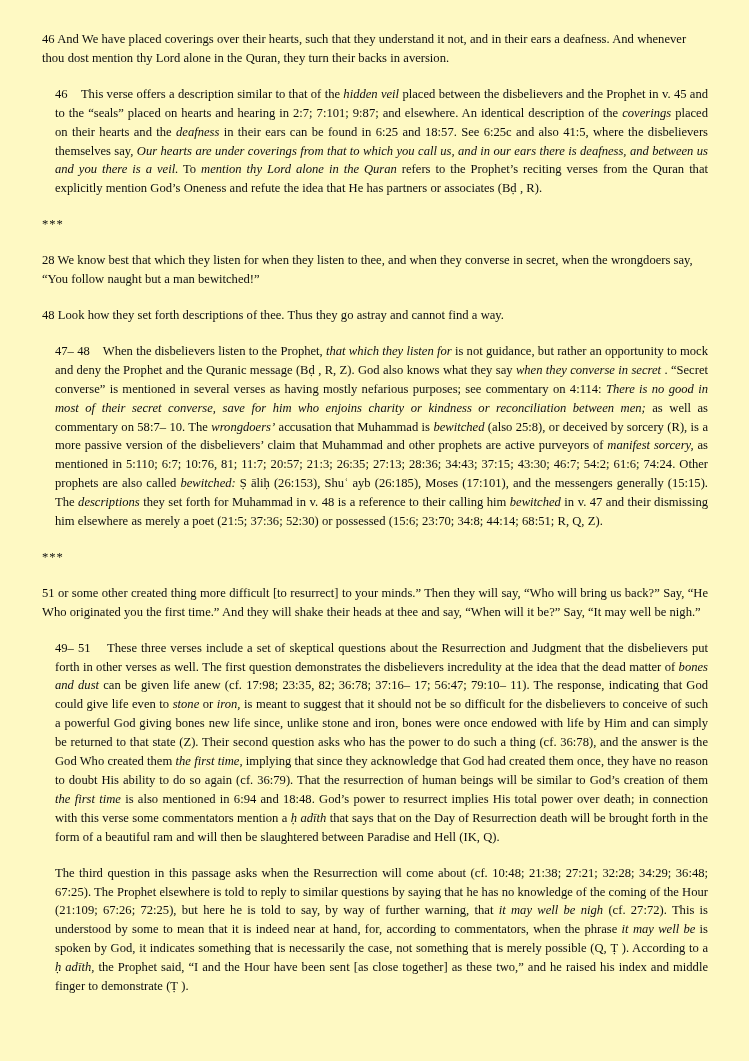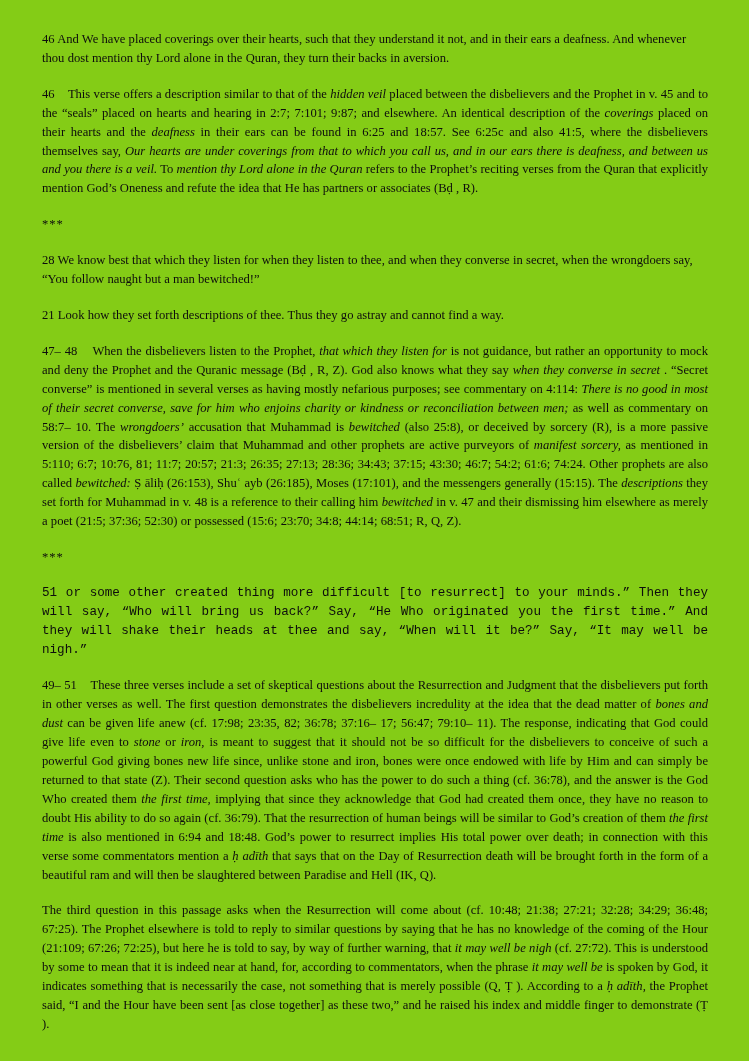--- a/index.html
+++ b/index.html
@@ -10,21 +10,21 @@
   }
   body {
     font-family: "Liberation Serif", "DejaVu Serif", serif;
     color: #0d0d0d;
   }
   .page {
     position: relative;
     width: 749px;
     height: 1061px;
     margin: 0 auto;
-    background: #84cc16;
+    background: #fef9c3;
     overflow: hidden;
     box-sizing: border-box;
   }
   .content {
     position: absolute;
     left: 42px;
     top: 30px;
     width: 666px;
   }
   .para {
@@ -34,24 +34,24 @@
     text-justify: inter-word;
     margin: 0 0 17px 0;
     word-spacing: 0.1px;
     -webkit-font-smoothing: none;
   }
   .verse {
     text-align: left;
   }
   .verse.justified {
     text-align: justify;
-    font-family: Liberation Mono, monospace;
   }
   .commentary {
     text-align: justify;
+    margin-left: 13px;
   }
   .divider {
     font-size: 12.6px;
     line-height: 18.9px;
     letter-spacing: 1px;
     margin: 0 0 17px 0;
     text-align: left;
   }
   .num-lead {
     white-space: pre;
@@ -67,21 +67,21 @@
   <div class="content">
 
     <p class="para verse">46 And We have placed coverings over their hearts, such that they understand it not, and in their ears a deafness. And whenever thou dost mention thy Lord alone in the Quran, they turn their backs in aversion.</p>
 
     <p class="para commentary"><span class="num-lead">46</span>&nbsp;&nbsp;&nbsp;&nbsp;<span>This verse offers a description similar to that of the </span><i>hidden veil</i><span> placed between the disbelievers and the Prophet in v. 45 and to the “seals” placed on hearts and hearing in 2:7; 7:101; 9:87; and elsewhere. An identical description of the </span><i>coverings</i><span> placed on their hearts and the </span><i>deafness</i><span> in their ears can be found in 6:25 and 18:57. See 6:25c and also 41:5, where the disbelievers themselves say, </span><i>Our hearts are under coverings from that to which you call us, and in our ears there is deafness, and between us and you there is a veil.</i><span> To </span><i>mention thy Lord alone in the Quran</i><span> refers to the Prophet’s reciting verses from the Quran that explicitly mention God’s Oneness and refute the idea that He has partners or associates (Bḍ , R).</span></p>
 
     <p class="divider">***</p>
 
     <p class="para verse">28 We know best that which they listen for when they listen to thee, and when they converse in secret, when the wrongdoers say, “You follow naught but a man bewitched!”</p>
 
-    <p class="para verse">21 Look how they set forth descriptions of thee. Thus they go astray and cannot find a way.</p>
+    <p class="para verse">48 Look how they set forth descriptions of thee. Thus they go astray and cannot find a way.</p>
 
     <p class="para commentary"><span class="num-lead">47– 48</span>&nbsp;&nbsp;&nbsp;&nbsp;<span>When the disbelievers listen to the Prophet, </span><i>that which they listen for</i><span> is not guidance, but rather an opportunity to mock and deny the Prophet and the Quranic message (Bḍ , R, Z). God also knows what they say </span><i>when they converse in secret</i><span> . “Secret converse” is mentioned in several verses as having mostly nefarious purposes; see commentary on 4:114: </span><i>There is no good in most of their secret converse, save for him who enjoins charity or kindness or reconciliation between men;</i><span> as well as commentary on 58:7– 10. The </span><i>wrongdoers’</i><span> accusation that Muhammad is </span><i>bewitched</i><span> (also 25:8), or deceived by sorcery (R), is a more passive version of the disbelievers’ claim that Muhammad and other prophets are active purveyors of </span><i>manifest sorcery,</i><span> as mentioned in 5:110; 6:7; 10:76, 81; 11:7; 20:57; 21:3; 26:35; 27:13; 28:36; 34:43; 37:15; 43:30; 46:7; 54:2; 61:6; 74:24. Other prophets are also called </span><i>bewitched:</i><span> Ṣ āliḥ (26:153), Shuʿ ayb (26:185), Moses (17:101), and the messengers generally (15:15). The </span><i>descriptions</i><span> they set forth for Muhammad in v. 48 is a reference to their calling him </span><i>bewitched</i><span> in v. 47 and their dismissing him elsewhere as merely a poet (21:5; 37:36; 52:30) or possessed (15:6; 23:70; 34:8; 44:14; 68:51; R, Q, Z).</span></p>
 
     <p class="divider">***</p>
 
 
 
     <p class="para verse justified">51 or some other created thing more difficult [to resurrect] to your minds.” Then they will say, “Who will bring us back?” Say, “He Who originated you the first time.” And they will shake their heads at thee and say, “When will it be?” Say, “It may well be nigh.”</p>
 
     <p class="para commentary"><span class="num-lead">49– 51</span>&nbsp;&nbsp;&nbsp;&nbsp;<span>These three verses include a set of skeptical questions about the Resurrection and Judgment that the disbelievers put forth in other verses as well. The first question demonstrates the disbelievers incredulity at the idea that the dead matter of </span><i>bones and dust</i><span> can be given life anew (cf. 17:98; 23:35, 82; 36:78; 37:16– 17; 56:47; 79:10– 11). The response, indicating that God could give life even to </span><i>stone</i><span> or </span><i>iron,</i><span> is meant to suggest that it should not be so difficult for the disbelievers to conceive of such a powerful God giving bones new life since, unlike stone and iron, bones were once endowed with life by Him and can simply be returned to that state (Z). Their second question asks who has the power to do such a thing (cf. 36:78), and the answer is the God Who created them </span><i>the first time,</i><span> implying that since they acknowledge that God had created them once, they have no reason to doubt His ability to do so again (cf. 36:79). That the resurrection of human beings will be similar to God’s creation of them </span><i>the first time</i><span> is also mentioned in 6:94 and 18:48. God’s power to resurrect implies His total power over death; in connection with this verse some commentators mention a </span><i>ḥ adīth</i><span> that says that on the Day of Resurrection death will be brought forth in the form of a beautiful ram and will then be slaughtered between Paradise and Hell (IK, Q).</span></p>

